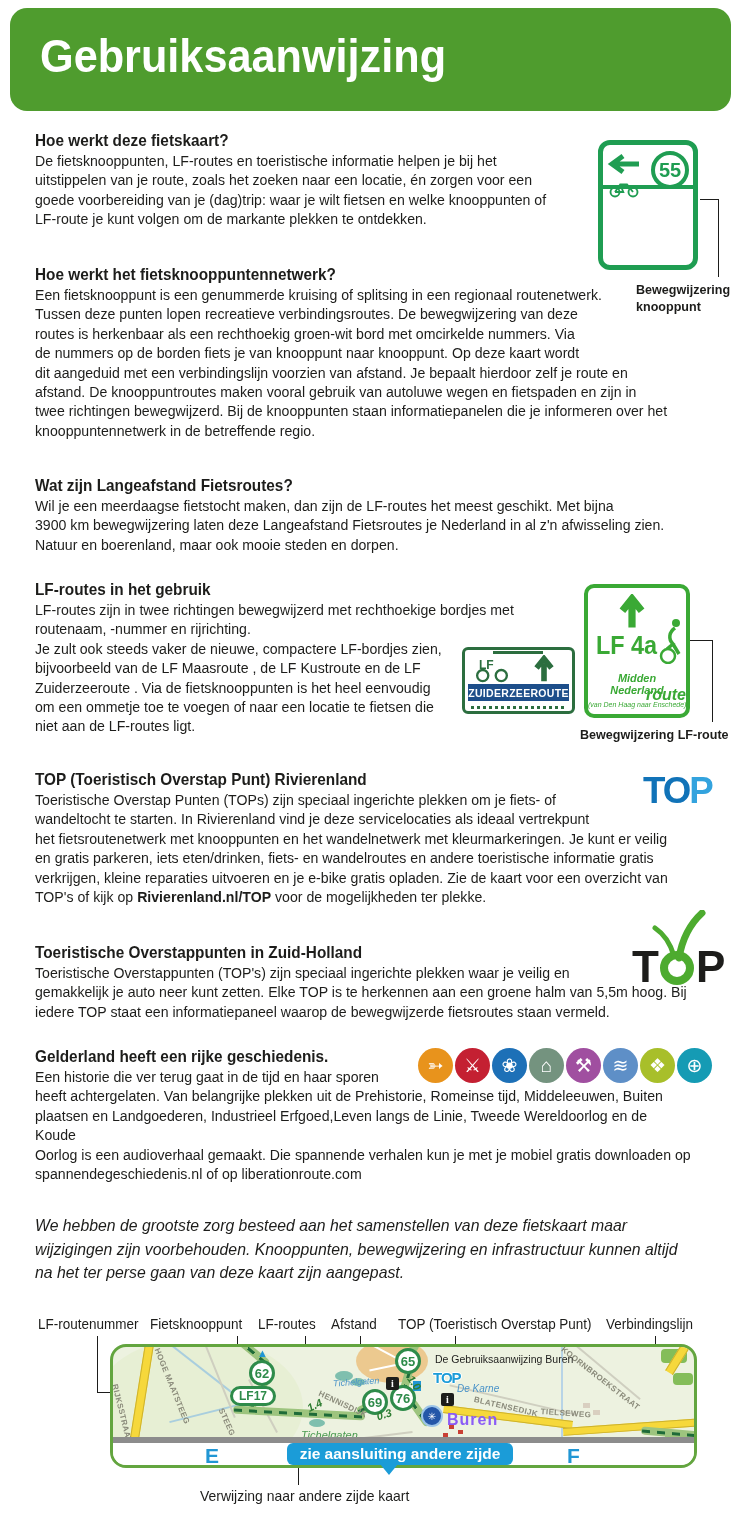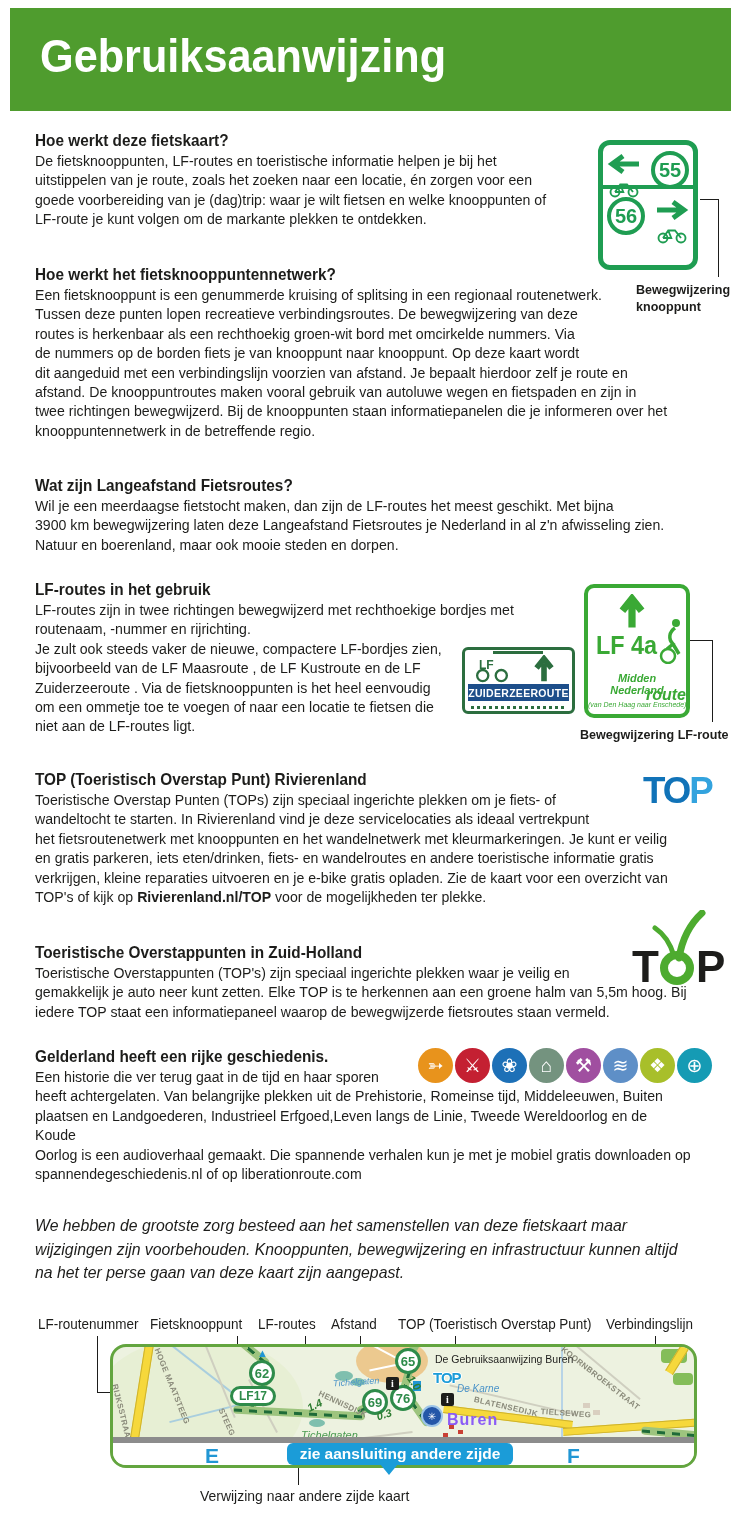--- a/index.html
+++ b/index.html
@@ -1,19 +1,19 @@
 <!DOCTYPE html>
 <html><head>
 <meta charset="utf-8">
 <style>
   html,body{margin:0;padding:0;}
   body{width:741px;height:1535px;position:relative;background:#fff;
        font-family:"Liberation Sans",sans-serif;color:#1d1d1b;overflow:hidden;}
   
-  .header{position:absolute;left:10px;top:8px;width:721px;height:103px;background:#4f9c2e;}
+  .header{position:absolute;left:10px;top:8px;width:721px;height:103px;background:#4f9c2e;border-radius:17px;}
   .title{position:absolute;left:30px;top:20px;font-size:47px;font-weight:bold;color:#fff;
          transform:scaleX(.92);transform-origin:0 0;white-space:nowrap;}
   
   .h{position:absolute;font-weight:bold;font-size:16.5px;transform:scaleX(.93);transform-origin:0 0;white-space:nowrap;}
   .p{position:absolute;font-size:15.2px;line-height:19.4px;transform:scaleX(.93);transform-origin:0 0;white-space:pre-line;}
   .p b{font-weight:bold;}
   .disc{position:absolute;font-size:17px;font-style:italic;line-height:23.5px;
         transform:scaleX(.93);transform-origin:0 0;white-space:pre-line;}
   .siglabel{position:absolute;font-size:13.5px;font-weight:bold;transform:scaleX(.93);transform-origin:0 0;white-space:pre-line;line-height:17px;}
   .ln{position:absolute;background:#1d1d1b;}
@@ -110,33 +110,20 @@
     </svg>
     <div class="num" style="left:48px;top:6px;">55</div>
     <svg style="position:absolute;left:6px;top:34px;" width="30" height="20" viewBox="0 0 40 24">
       <g fill="none" stroke="#1f9d52" stroke-width="2.5">
         <circle cx="8" cy="16" r="6"></circle>
           <circle cx="32" cy="16" r="6"></circle>
         <path d="M8 16 L15 6 H24 L32 16 M15 6 L19 16 H8"></path>
       </g>
     </svg>
   </div>
-  <div class="cell">
-    <div class="num" style="left:4px;top:8px;">56</div>
-    <svg style="position:absolute;left:52px;top:10px;" width="34" height="22" viewBox="0 0 34 22">
-      <path d="M2 11 H26 M18 3 L29 11 L18 19" stroke="#1f9d52" stroke-width="5" fill="none"></path>
-    </svg>
-    <svg style="position:absolute;left:54px;top:36px;" width="30" height="20" viewBox="0 0 40 24">
-      <g fill="none" stroke="#1f9d52" stroke-width="2.5">
-        <circle cx="8" cy="16" r="6"></circle>
-          <circle cx="32" cy="16" r="6"></circle>
-        <path d="M8 16 L15 6 H24 L32 16 M15 6 L19 16 H8"></path>
-      </g>
-    </svg>
-  </div>
 </div>
 <div class="ln" style="left:700px;top:199px;width:19px;height:1px;"></div>
 <div class="ln" style="left:718px;top:199px;width:1px;height:78px;"></div>
 <div class="siglabel" style="left:636px;top:281px;">Bewegwijzering
 knooppunt</div>
 
 <div class="h" style="left:35px;top:265px;">Hoe werkt het fietsknooppuntennetwerk?</div>
 <div class="p" style="left:35px;top:285px;">Een fietsknooppunt is een genummerde kruising of splitsing in een regionaal routenetwerk.
 Tussen deze punten lopen recreatieve verbindingsroutes. De bewegwijzering van deze
 routes is herkenbaar als een rechthoekig groen-wit bord met omcirkelde nummers. Via

